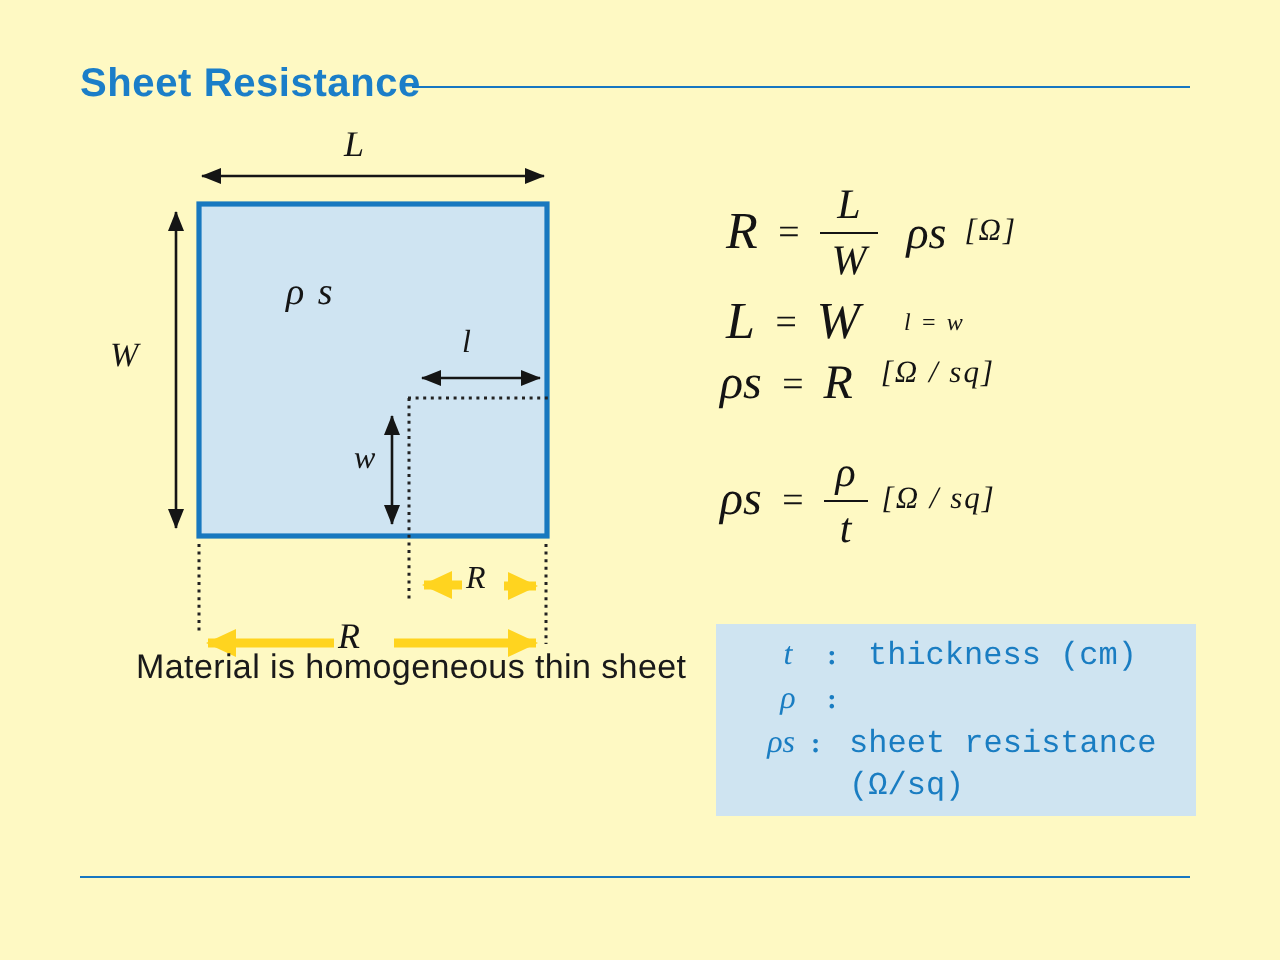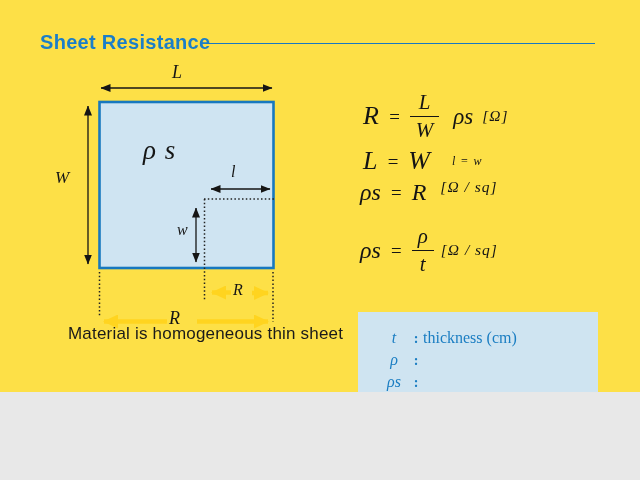--- a/index.html
+++ b/index.html
@@ -1,19 +1,19 @@
 <!DOCTYPE html>
 <html><head>
 <meta charset="utf-8">
 <style>
   * { margin:0; padding:0; box-sizing:border-box; }
   html,body { background:#e8e8e8; }
   .slide {
-    position:relative; width:640px; height:392px;
-    background:#fde047; overflow:hidden;
+    position:relative; width:640px; height:480px;
+    background:#fef9c3; overflow:hidden;
     font-family:"Liberation Sans", sans-serif;
   }
   
   .title {
     position:absolute; left:40px; top:31px;
     font-size:20px; font-weight:bold; color:#1b7ec8;
     letter-spacing:0.3px;
   }
   .rule { position:absolute; height:1.4px; background:#1777c2; }
   .title-rule { left:206px; top:43px; width:389px; }
@@ -22,21 +22,21 @@
   
   .diagram-svg { position:absolute; left:0; top:0; }
 
   
   .lbl {
     position:absolute; font-family:"Liberation Serif", serif;
     font-style:italic; color:#151515; line-height:1;
   }
   .lbl-L  { left:172px; top:63px;  font-size:18px; }
   .lbl-W  { left:55px;  top:169px; font-size:17px; }
-  .lbl-ps { left:143px; top:137px; font-size:27px; letter-spacing:1px; }
+  .lbl-ps { left:143px; top:137px; font-size:19px; letter-spacing:1px; }
   .lbl-l  { left:231px; top:164px; font-size:16px; }
   .lbl-w  { left:177px; top:222px; font-size:16px; }
   .lbl-Rs { left:233px; top:282px; font-size:16px; }
   .lbl-Rb { left:169px; top:309px; font-size:18px; }
 
   .caption {
     position:absolute; left:68px; top:324px;
     font-size:17px; color:#1a1a1a; letter-spacing:0.2px;
   }
 
@@ -67,21 +67,21 @@
   .legend {
     position:absolute; left:358px; top:312px; width:240px; height:96px;
     background:#cfe4f1; color:#1a7dc2;
     font-family:"Liberation Serif", serif;
     display:flex; flex-direction:column; justify-content:center;
     padding-left:20px;
   }
   .lrow { display:flex; align-items:baseline; line-height:21px; font-size:16px; }
   .lsym { width:32px; text-align:center; font-style:italic; }
   .lcolon { width:12px; text-align:center; font-weight:bold; font-size:14px; }
-  .ldesc { margin-left:1px; }
+  .ldesc { margin-left:12px;font-family:Liberation Mono, monospace; }
 </style>
 </head>
 <body>
 
 <div class="slide">
 
   <div class="title">Sheet Resistance</div>
   <div class="rule title-rule"></div>
 
   <svg class="diagram-svg" width="640" height="480" viewBox="0 0 640 480">
@@ -163,18 +163,19 @@
       <span class="lcolon">:</span>
       <span class="ldesc">thickness (cm)</span>
     </div>
     <div class="lrow">
       <span class="lsym">ρ</span>
       <span class="lcolon">:</span>
     </div>
     <div class="lrow">
       <span class="lsym">ρs</span>
       <span class="lcolon">:</span>
+      <span class="ldesc">sheet resistance (Ω/sq)</span>
     </div>
   </div>
 
   <div class="rule bottom-rule"></div>
 
 </div>
 
 </body></html>

